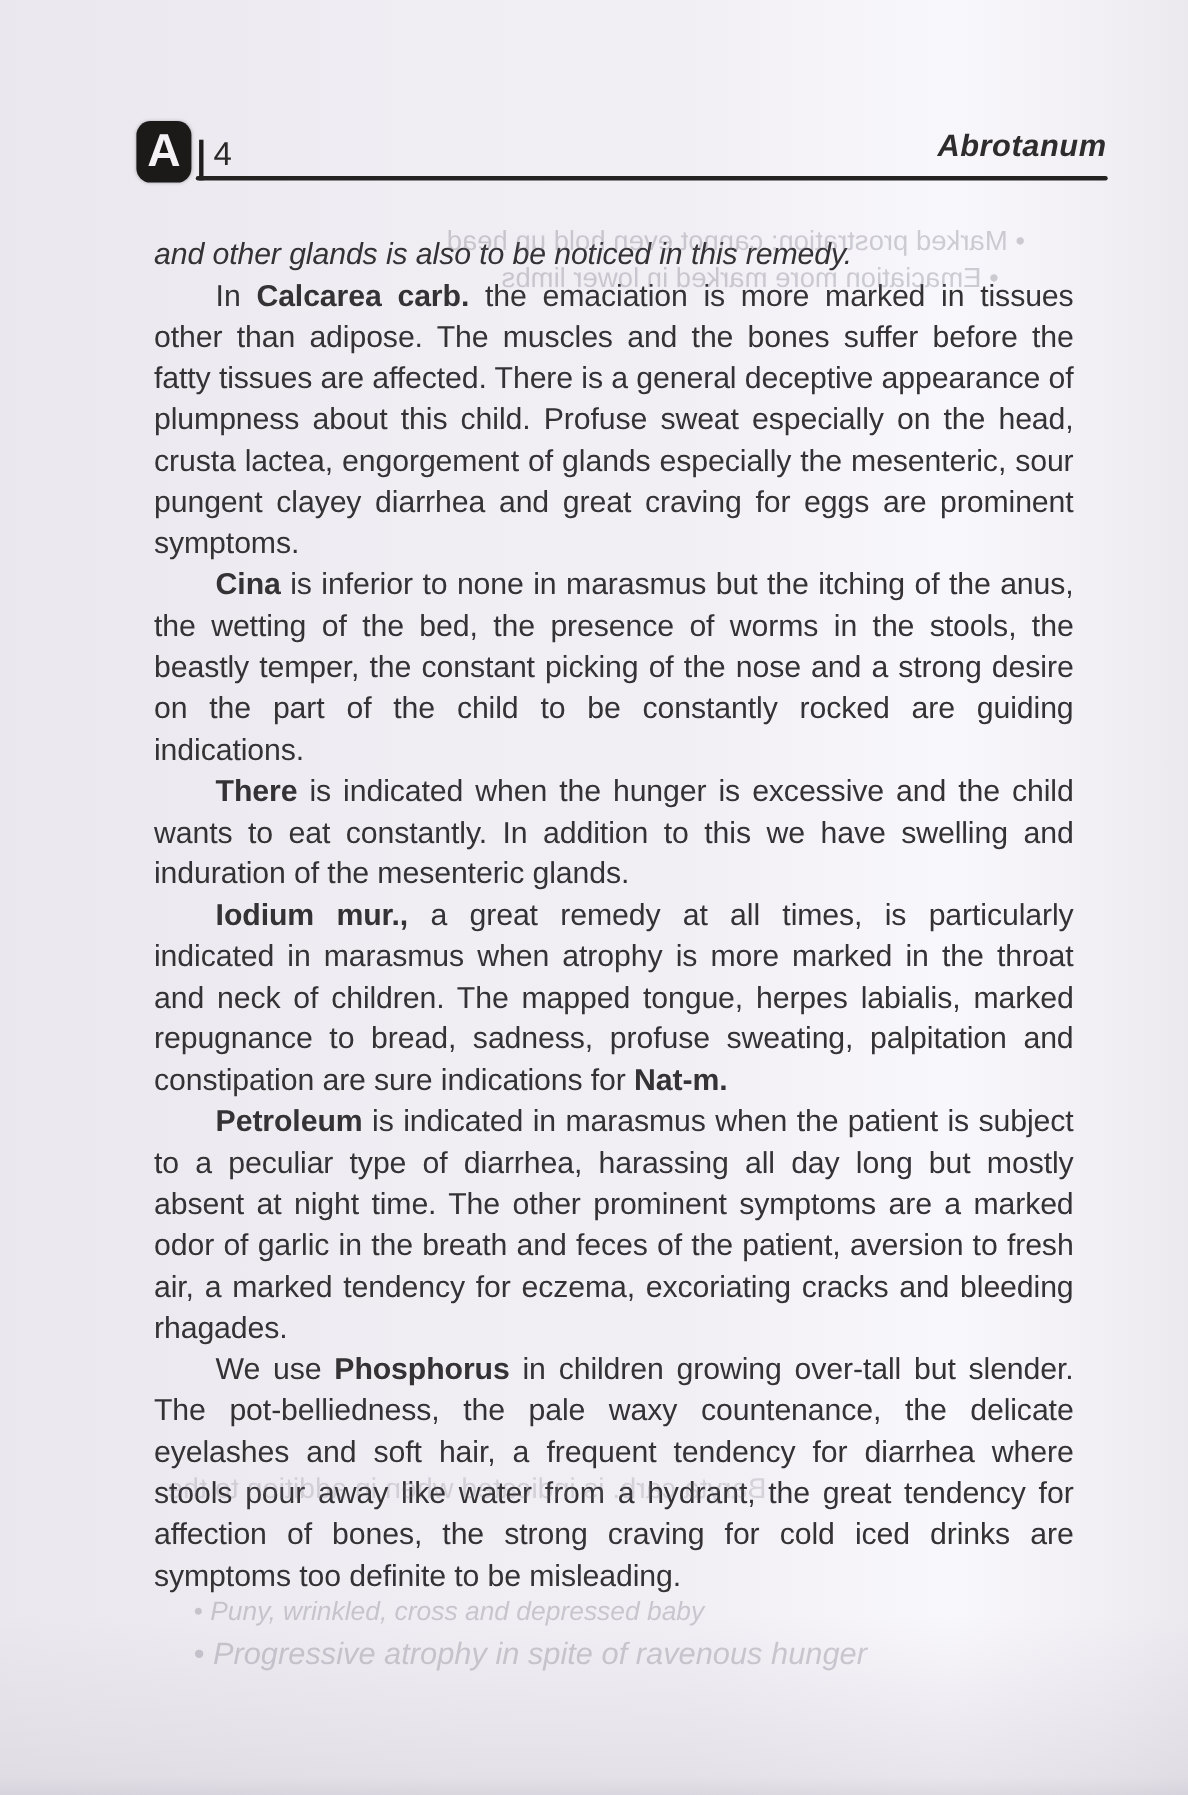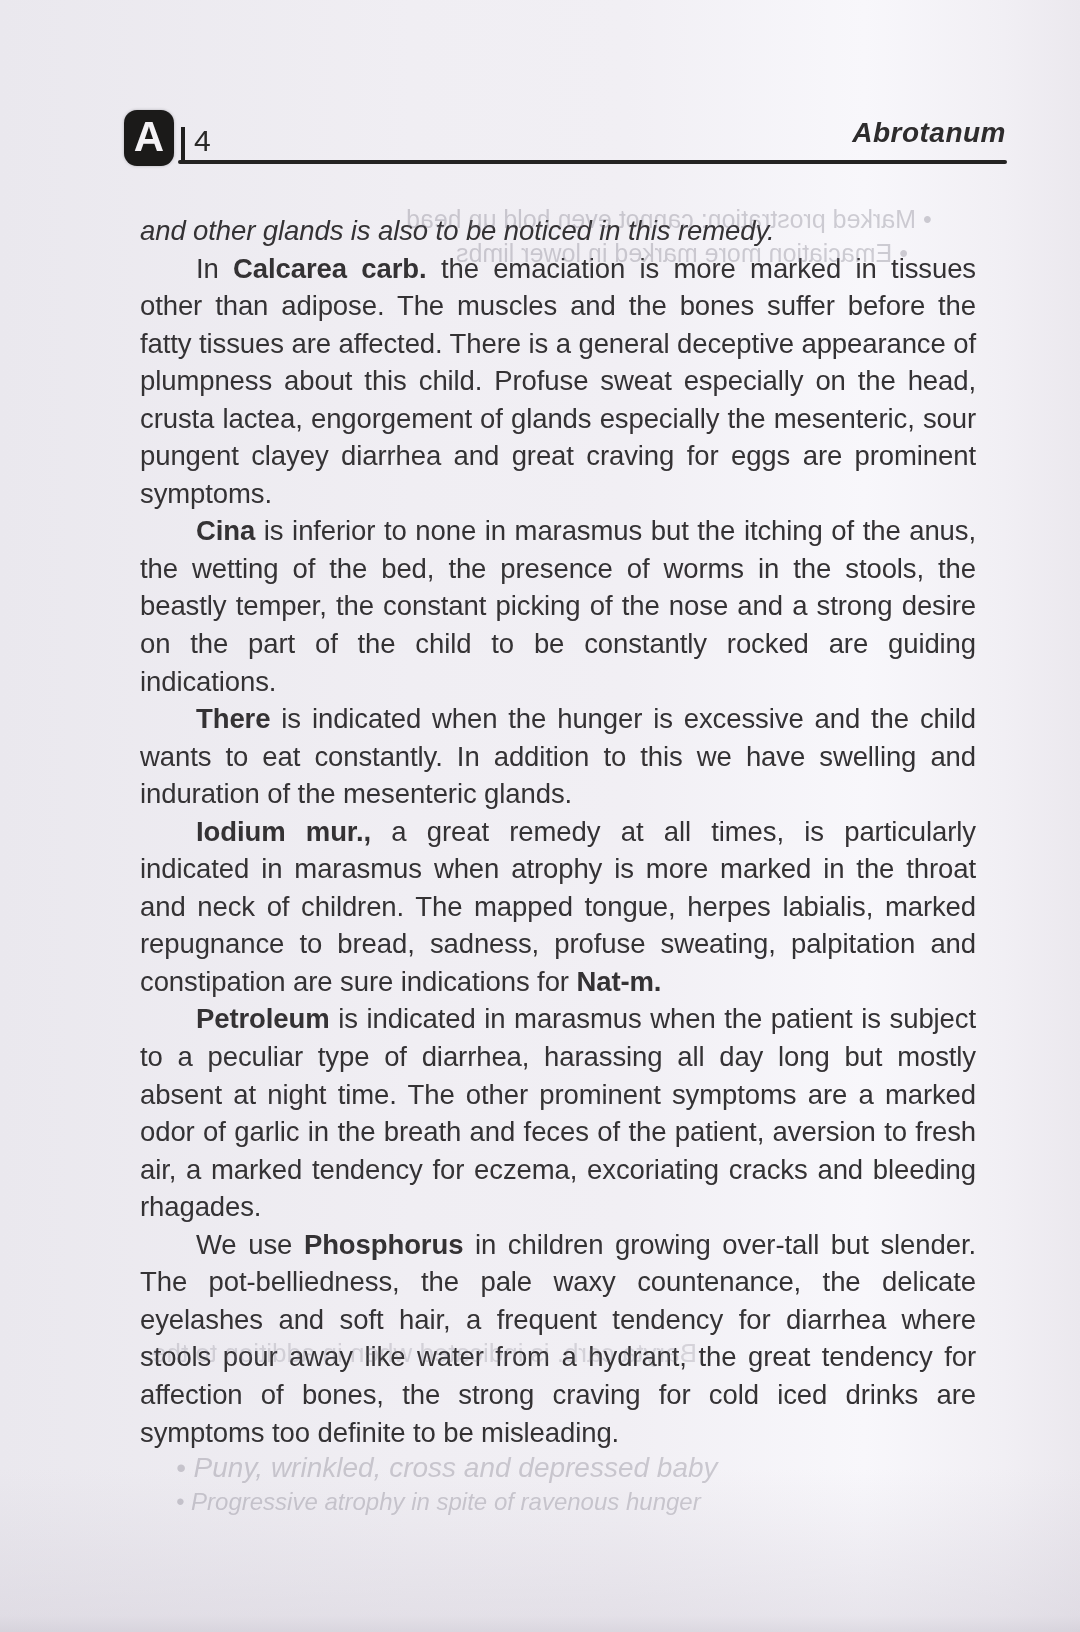--- a/index.html
+++ b/index.html
@@ -62,22 +62,22 @@
   .ghost {
     position: absolute; white-space: nowrap;
     color: #6d6a78;
     filter: blur(0.7px);
     pointer-events: none;
   }
   .mirror { transform: scaleX(-1); }
   .g1 { right: 148px; top: 205px; font-size: 25px; opacity: 0.30; }
   .g2 { right: 172px; top: 239px; font-size: 25px; opacity: 0.30; }
   .g3 { left: 152px; top: 1338px; font-size: 26px; opacity: 0.22; }
-  .g4 { left: 176px; top: 1452px; font-size: 28px; font-style: italic; opacity: 0.30; text-align: center; }
-  .g5 { left: 176px; top: 1488px; font-size: 24px; font-style: italic; opacity: 0.30; }
+  .g4 { left: 176px; top: 1452px; font-size: 24px; font-style: italic; opacity: 0.30; text-align: center; }
+  .g5 { left: 176px; top: 1488px; font-size: 28px; font-style: italic; opacity: 0.30; }
 </style>
 </head>
 <body>
 
 <div class="page">
 
   <div class="badge">
     <span>A</span>
   </div>
 

